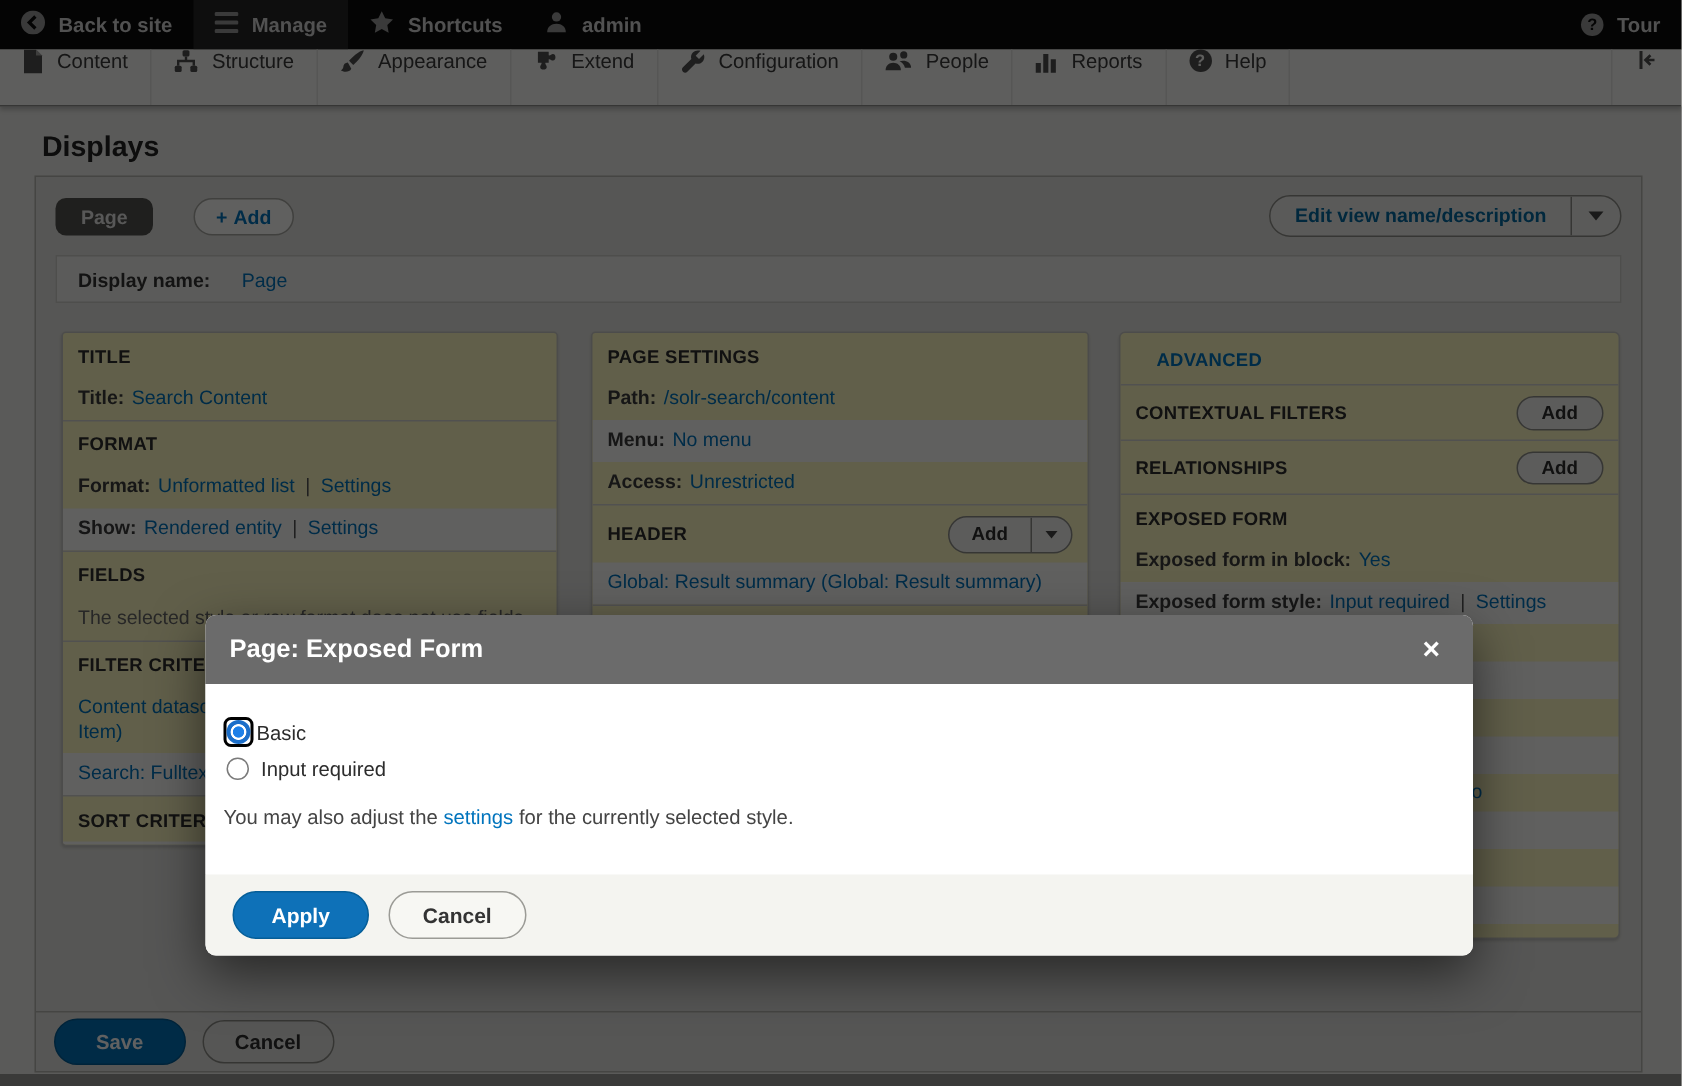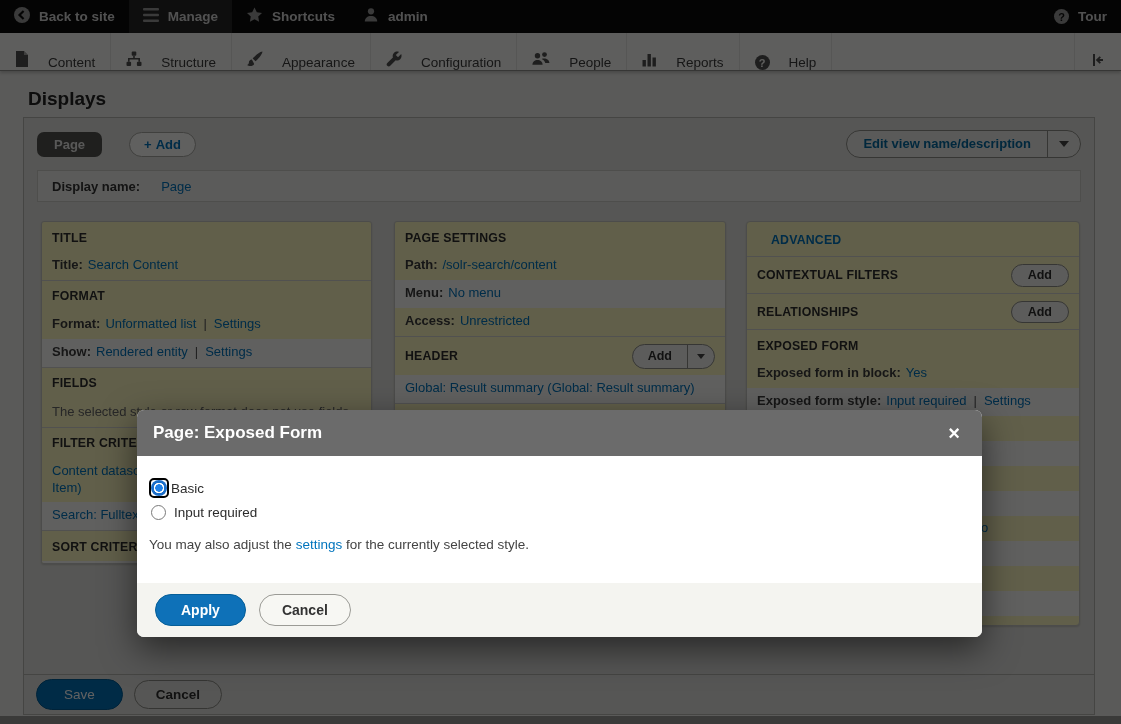--- a/index.html
+++ b/index.html
@@ -18,21 +18,21 @@
   .abar-manage { background:#262626; }
   .abar-spacer { flex:1; }
   .qcircle { width:15px; height:15px; border-radius:50%; display:inline-flex; align-items:center;
              justify-content:center; font-size:11px; font-weight:bold; }
   .qcircle.dark-on-light { background:#9a9a9a; color:#0d0d0d; }
   .qcircle.light-on-dark { background:#4f4f4f; color:#f7f7f4; }
 
   
   .tray { height:38px; background:#f7f7f4; display:flex; align-items:stretch;
           border-bottom:1px solid #8f8f8c; box-shadow:0 2px 3px rgba(0,0,0,.2); position:relative; z-index:2;}
-  .tray-item { display:flex; align-items:flex-end; gap:19px; padding:0 15px; color:#3a3a3a;
+  .tray-item { display:flex; align-items:flex-start; gap:9px; padding:0 15px; color:#3a3a3a;
                font-size:13.5px; border-right:1px solid #e2e2df; cursor:pointer; }
   .tray-item svg { fill:#4f4f4f; }
   .tray-toggle { margin-left:auto; border-right:none; border-left:1px solid #e2e2df; padding:0 16px; }
 
   
   .page-title { margin:17px 0 9px 28px; font-size:19px; font-weight:bold; color:#222; }
 
   .views-container { position:absolute; left:23px; top:117px; width:1072px; height:598px;
                      background:#e3e3df; border:1px solid #b5b5b0; padding:11px 13px 0; }
 
@@ -88,21 +88,21 @@
   .advanced-link { color:#0074bd; font-weight:bold; font-size:12.3px; text-transform:uppercase;
                    letter-spacing:.2px; cursor:pointer; }
 
   .hrow { height:25px; padding:4px 10px; }
   .hrow.lite { background:#fcfcfa; }
   .hrow .frag { color:#0074bd; margin-left:224px; }
 
   
   .actions { position:absolute; left:0; right:0; bottom:0; height:40px; border-top:1px solid #b5b5b0;
              display:flex; align-items:center; padding:0 12px; gap:11px; }
-  .btn-save { background:#0071b8; border:1px solid #005c96; color:#fff; font-weight:normal;
+  .btn-save { background:#0071b8; border:1px solid #005c96; color:#fff; font-weight:bold;
               font-size:13.5px; padding:7px 27px; border-radius:17px; cursor:pointer; }
   .btn-cancel-page { background:transparent; border:1px solid #8c8c87; color:#2e2e2e; font-weight:bold;
               font-size:13.5px; padding:6px 21px; border-radius:16px; cursor:pointer; }
 
   .page-bottom { position:absolute; left:0; right:0; bottom:0; height:8px; background:#9a9a96; }
 
   
   .dim-overlay { position:absolute; inset:0; background:rgba(0,0,0,0.62); z-index:40; }
 
   .modal { position:absolute; left:137px; top:410px; width:845px; height:227px; z-index:50;
@@ -189,20 +189,26 @@
   </div>
   <div class="tray-item">
     <span><svg width="16" height="16" viewBox="0 0 16 16">
           <path d="M15.5.5c-3 .2-8.2 5-9.8 7l2.8 2.8c2-1.6 6.8-6.8 7-9.8z"></path>
           <path d="M4.9 8.6c-1.8.1-3 1.3-3 2.9 0 1-.7 1.9-1.7 2.4 1.4 1.3 5.8 1.7 7-1l-2.3-4.3z"></path>
         </svg></span>
     <span>Appearance</span>
   </div>
   <div class="tray-item">
     <span><svg width="16" height="16" viewBox="0 0 16 16">
+          <path d="M5.5 1.5h4.3v2.4c1.1.4 1.7-.9 2.8-.9 1.2 0 1.7 1.1 1.7 2.2s-.5 2.2-1.7 2.2c-1.1 0-1.7-1.3-2.8-.9v2.3H7.6c-.4 1.1.9 1.7.9 2.8 0 1.2-1.1 1.7-2.2 1.7s-2.2-.5-2.2-1.7c0-1.1 1.3-1.7.9-2.8H2.6V1.5z"></path>
+        </svg></span>
+    <span>Extend</span>
+  </div>
+  <div class="tray-item">
+    <span><svg width="16" height="16" viewBox="0 0 16 16">
           <path d="M15.2 3.1 12 6.3l-2.2-2.2L13 .9C11.3.3 9.2.6 7.9 2 6.7 3.2 6.4 4.9 6.9 6.4L1.3 11.9c-.9.9-.9 2.1 0 2.9.9.9 2.1.9 2.9 0l5.5-5.5c1.5.5 3.3.2 4.5-1 1.4-1.4 1.7-3.5 1-5.2z"></path>
         </svg></span>
     <span>Configuration</span>
   </div>
   <div class="tray-item">
     <span><svg width="18" height="16" viewBox="0 0 18 16">
           <circle cx="5.5" cy="4.8" r="2.7"></circle>
           <path d="M.4 13.8c0-3.1 2.4-4.9 5.1-4.9s5.1 1.8 5.1 4.9z"></path>
           <circle cx="12.5" cy="3.6" r="2.4"></circle>
           <path d="M12 7.5c2.9 0 5.4 1.7 5.4 4.6h-4.1c-.5-2-1.9-3.5-3.6-4.2.7-.3 1.5-.4 2.3-.4z"></path>

